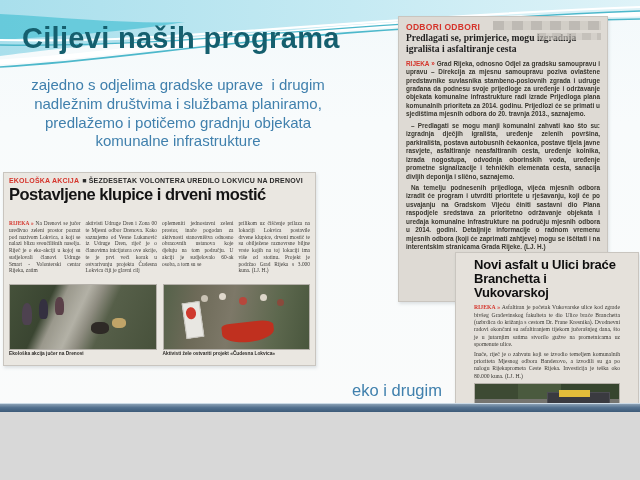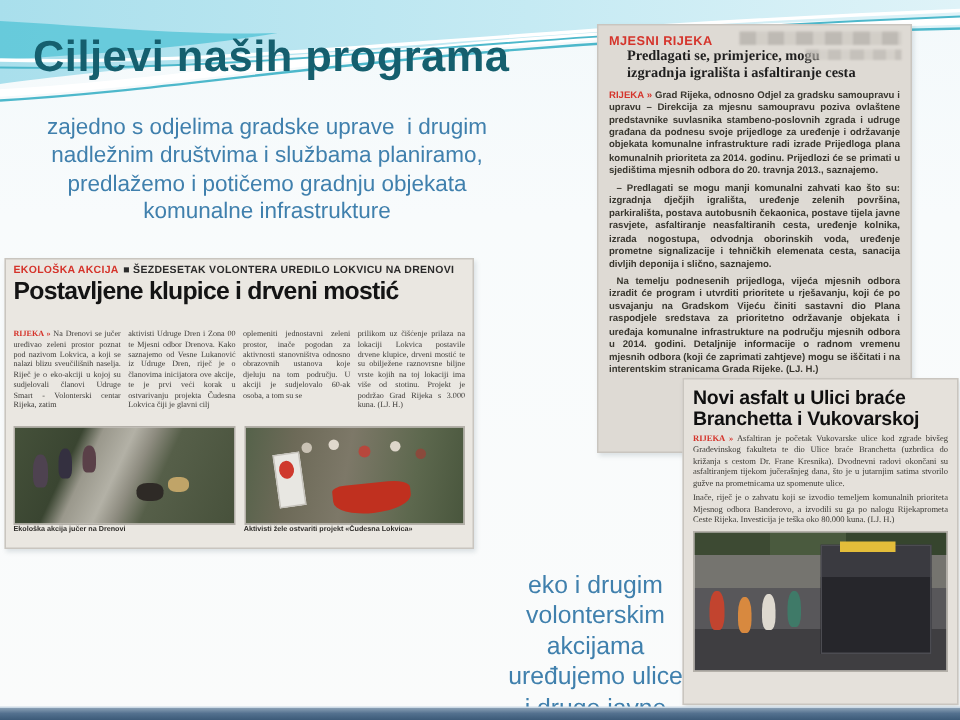--- a/index.html
+++ b/index.html
@@ -1,16 +1,16 @@
 <!DOCTYPE html>
 <html><head>
 <meta charset="utf-8">
 <style>
   html,body{margin:0;padding:0;background:#d8d8d8;}
-  .slide{position:relative;width:640px;height:480px;overflow:hidden;
+  .slide{position:relative;width:640px;height:412px;overflow:hidden;
          background:linear-gradient(180deg,#f3f9fb 0%,#f8fbfc 30%,#fafbfb 100%);
          font-family:"Liberation Sans",sans-serif;}
   .waves{position:absolute;top:0;left:0;width:640px;height:100px;display:block;}
 
   .title{position:absolute;left:22px;top:22px;margin:0;font-size:29px;font-weight:bold;
          color:#155f6e;letter-spacing:.3px;}
   .intro{position:absolute;left:2px;top:76px;width:352px;margin:0;text-align:center;
          white-space:pre;font-size:15px;line-height:1.25;color:#4080ad;}
   .bottom-note{position:absolute;left:296px;top:364px;width:170px;margin:16px;text-align:center;
          white-space:pre;font-size:16.5px;line-height:1.24;color:#4080ad;}
@@ -61,28 +61,28 @@
   
   .clip-tr{left:398px;top:16px;width:210px;height:286px;background:#dedad4;padding:5px 7px;}
   .smudge{position:absolute;opacity:.65;filter:blur(.6px);}
   .sm1{top:4px;right:6px;width:108px;height:9px;
        background:repeating-linear-gradient(90deg,#aeaaa4 0 11px,#ccc8c1 11px 19px);}
   .sm2{top:16px;right:6px;width:64px;height:7px;
        background:repeating-linear-gradient(90deg,#b8b4ae 0 9px,#d0ccc5 9px 15px);}
   .label-red{color:#d5342b;font-weight:800;font-size:8.5px;letter-spacing:.3px;}
   .head-tr{margin:3px 0 4px;font-size:16px;line-height:1.04;font-weight:800;color:#0f0f0f;
            letter-spacing:-.3px;}
-  .subhead{margin:0 12px 5px;font-family:"Liberation Serif",serif;font-size:9.6px;line-height:1.18;
+  .subhead{margin:0 0 5px;font-family:"Liberation Serif",serif;font-size:9.6px;line-height:1.18;
            font-weight:bold;color:#1f1f1f;}
   .body-tr{margin:0 0 3px;font-size:6.4px;font-weight:bold;line-height:1.32;text-align:justify;
            color:#39372f;}
   .body-tr.indent{text-indent:5px;}
 
   
-  .clip-br{left:455px;top:252px;width:184px;height:218px;background:#e5e1db;padding:5px 6px;}
+  .clip-br{left:455px;top:252px;width:184px;height:218px;background:#e5e1db;padding:5px 18px;}
   .head-br{margin:0 0 4px;font-size:13px;line-height:1.08;font-weight:800;color:#0f0f0f;
            letter-spacing:-.2px;}
   .body-br{margin:0 0 2px;font-family:"Liberation Serif",serif;font-size:5.7px;line-height:1.3;
            text-align:justify;color:#3a3833;}
   .photo-asphalt{margin-top:3px;height:92px;border:1px solid #b4b0a9;position:relative;
            overflow:hidden;background:linear-gradient(180deg,#75746f 0 40%,#58575a 40% 70%,#3f3e41 70% 100%);}
   .pa-trees{position:absolute;left:0;top:0;right:0;height:16%;
            background:linear-gradient(90deg,#3d4a33 0 30%,#4a5a3e 30% 60%,#36452e 60% 100%);}
   .pa-machine{position:absolute;left:50%;top:8%;width:44%;height:80%;background:
            linear-gradient(180deg,#3a3a40 0 30%,#26262b 30% 100%);box-shadow:inset 0 0 0 1px #4c4c52;}
@@ -158,21 +158,21 @@
           <div class="pc-barrow"></div>
         </div>
         <figcaption>Aktivisti žele ostvariti projekt «Čudesna Lokvica»</figcaption>
       </figure>
     </div>
   </section>
 
   <section class="clip clip-tr">
     <div class="smudge sm1"></div>
     <div class="smudge sm2"></div>
-    <div class="label-red">MJESNI RIJEKA</div>
+    <div class="label-red">ODBORI ODBORI</div>
     <h3 class="subhead">Predlagati se, primjerice, mogu izgradnja igrališta i asfaltiranje cesta</h3>
     <p class="body-tr"><span class="dateline">RIJEKA »</span> <span>Grad Rijeka, odnosno Odjel za gradsku samoupravu i upravu – Direkcija za mjesnu samoupravu poziva ovlaštene predstavnike suvlasnika stambeno-poslovnih zgrada i udruge građana da podnesu svoje prijedloge za uređenje i održavanje objekata komunalne infrastrukture radi izrade Prijedloga plana komunalnih prioriteta za 2014. godinu. Prijedlozi će se primati u sjedištima mjesnih odbora do 20. travnja 2013., saznajemo.</span></p>
     <p class="body-tr indent">– Predlagati se mogu manji komunalni zahvati kao što su: izgradnja dječjih igrališta, uređenje zelenih površina, parkirališta, postava autobusnih čekaonica, postave tijela javne rasvjete, asfaltiranje neasfaltiranih cesta, uređenje kolnika, izrada nogostupa, odvodnja oborinskih voda, uređenje prometne signalizacije i tehničkih elemenata cesta, sanacija divljih deponija i slično, saznajemo.</p>
     <p class="body-tr indent">Na temelju podnesenih prijedloga, vijeća mjesnih odbora izradit će program i utvrditi prioritete u rješavanju, koji će po usvajanju na Gradskom Vijeću činiti sastavni dio Plana raspodjele sredstava za prioritetno održavanje objekata i uređaja komunalne infrastrukture na području mjesnih odbora u 2014. godini. Detaljnije informacije o radnom vremenu mjesnih odbora (koji će zaprimati zahtjeve) mogu se iščitati i na interentskim stranicama Grada Rijeke. (LJ. H.)</p>
   </section>
 
   <section class="clip clip-br">
     <h2 class="head-br">Novi asfalt u Ulici braće Branchetta i Vukovarskoj</h2>
     <p class="body-br"><span class="dateline">RIJEKA »</span> <span>Asfaltiran je početak Vukovarske ulice kod zgrade bivšeg Građevinskog fakulteta te dio Ulice braće Branchetta (uzbrdica do križanja s cestom Dr. Frane Kresnika). Dvodnevni radovi okončani su asfaltiranjem tijekom jučerašnjeg dana, što je u jutarnjim satima stvorilo gužve na prometnicama uz spomenute ulice.</span></p>
     <p class="body-br">Inače, riječ je o zahvatu koji se izvodio temeljem komunalnih prioriteta Mjesnog odbora Banderovo, a izvodili su ga po nalogu Rijekaprometa Ceste Rijeka. Investicija je teška oko 80.000 kuna. (LJ. H.)</p>

